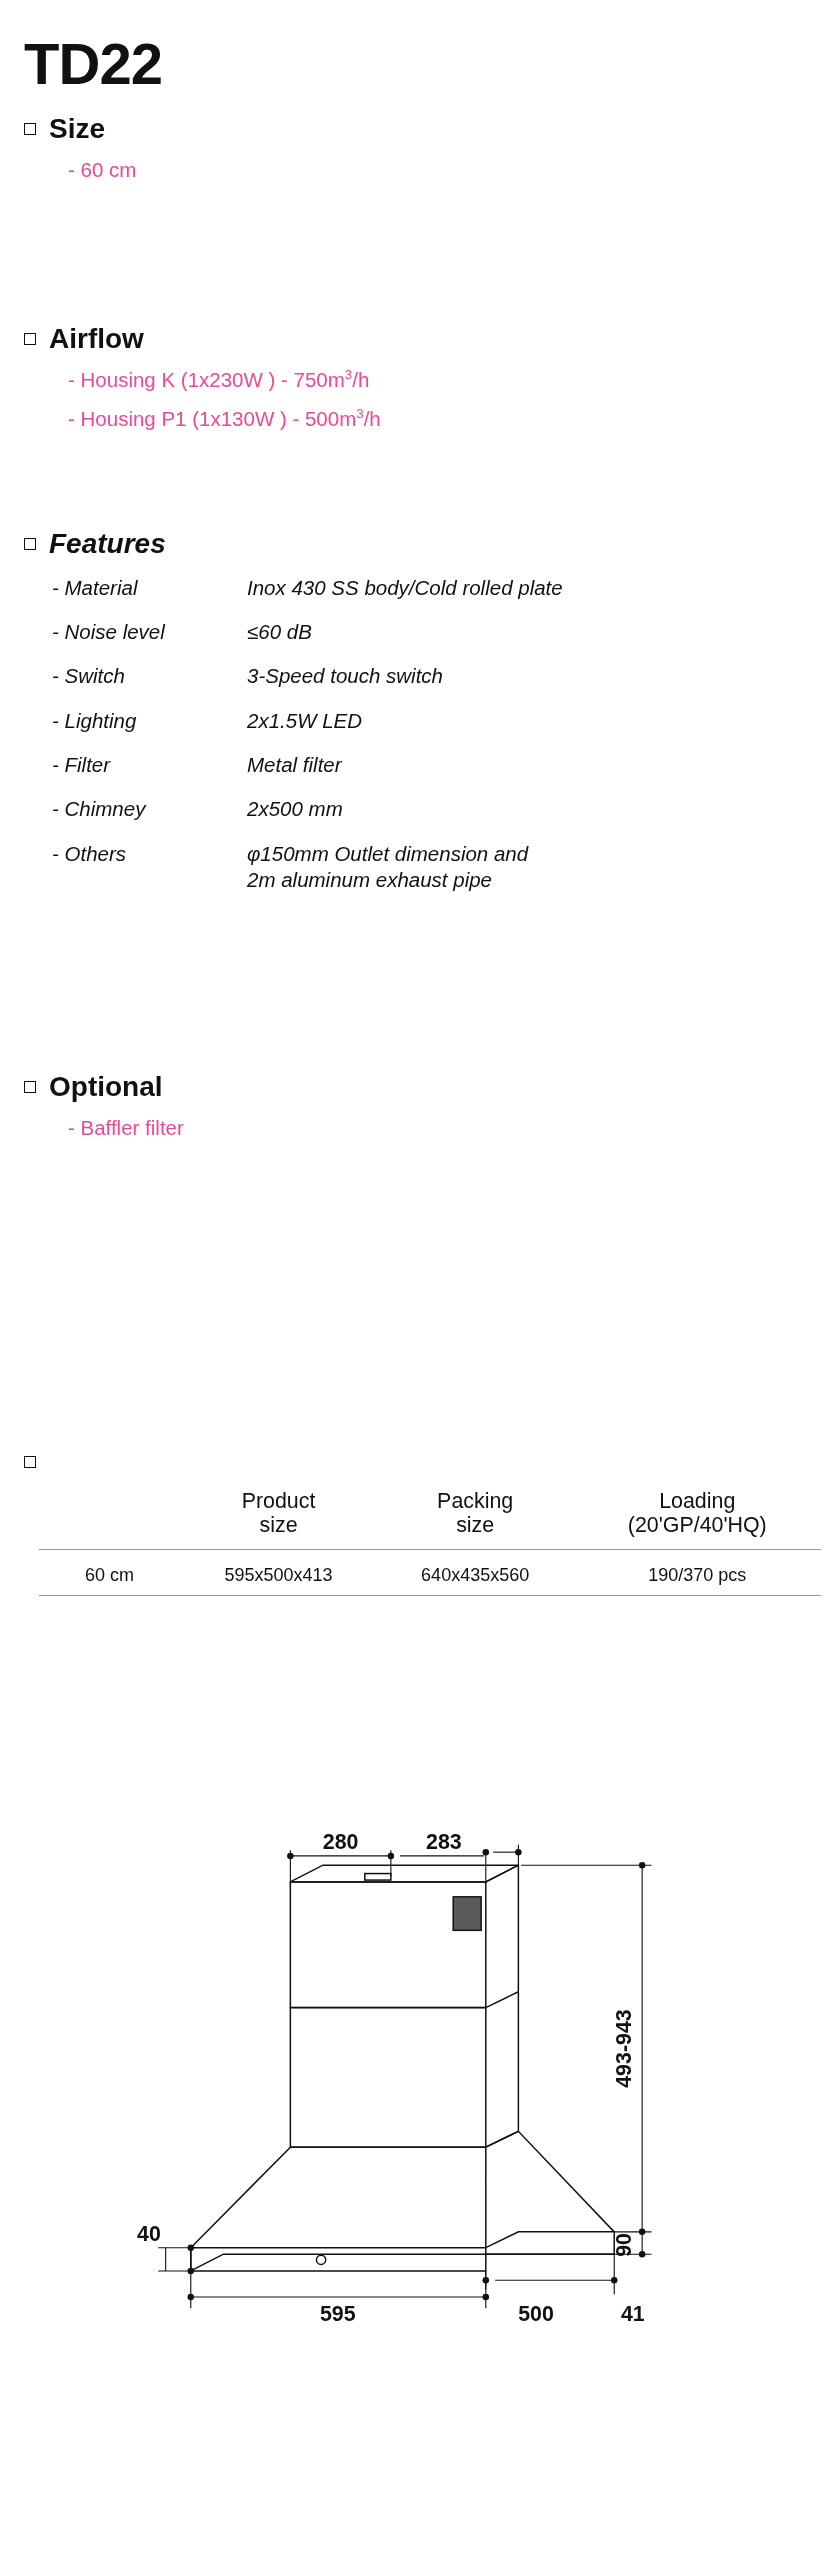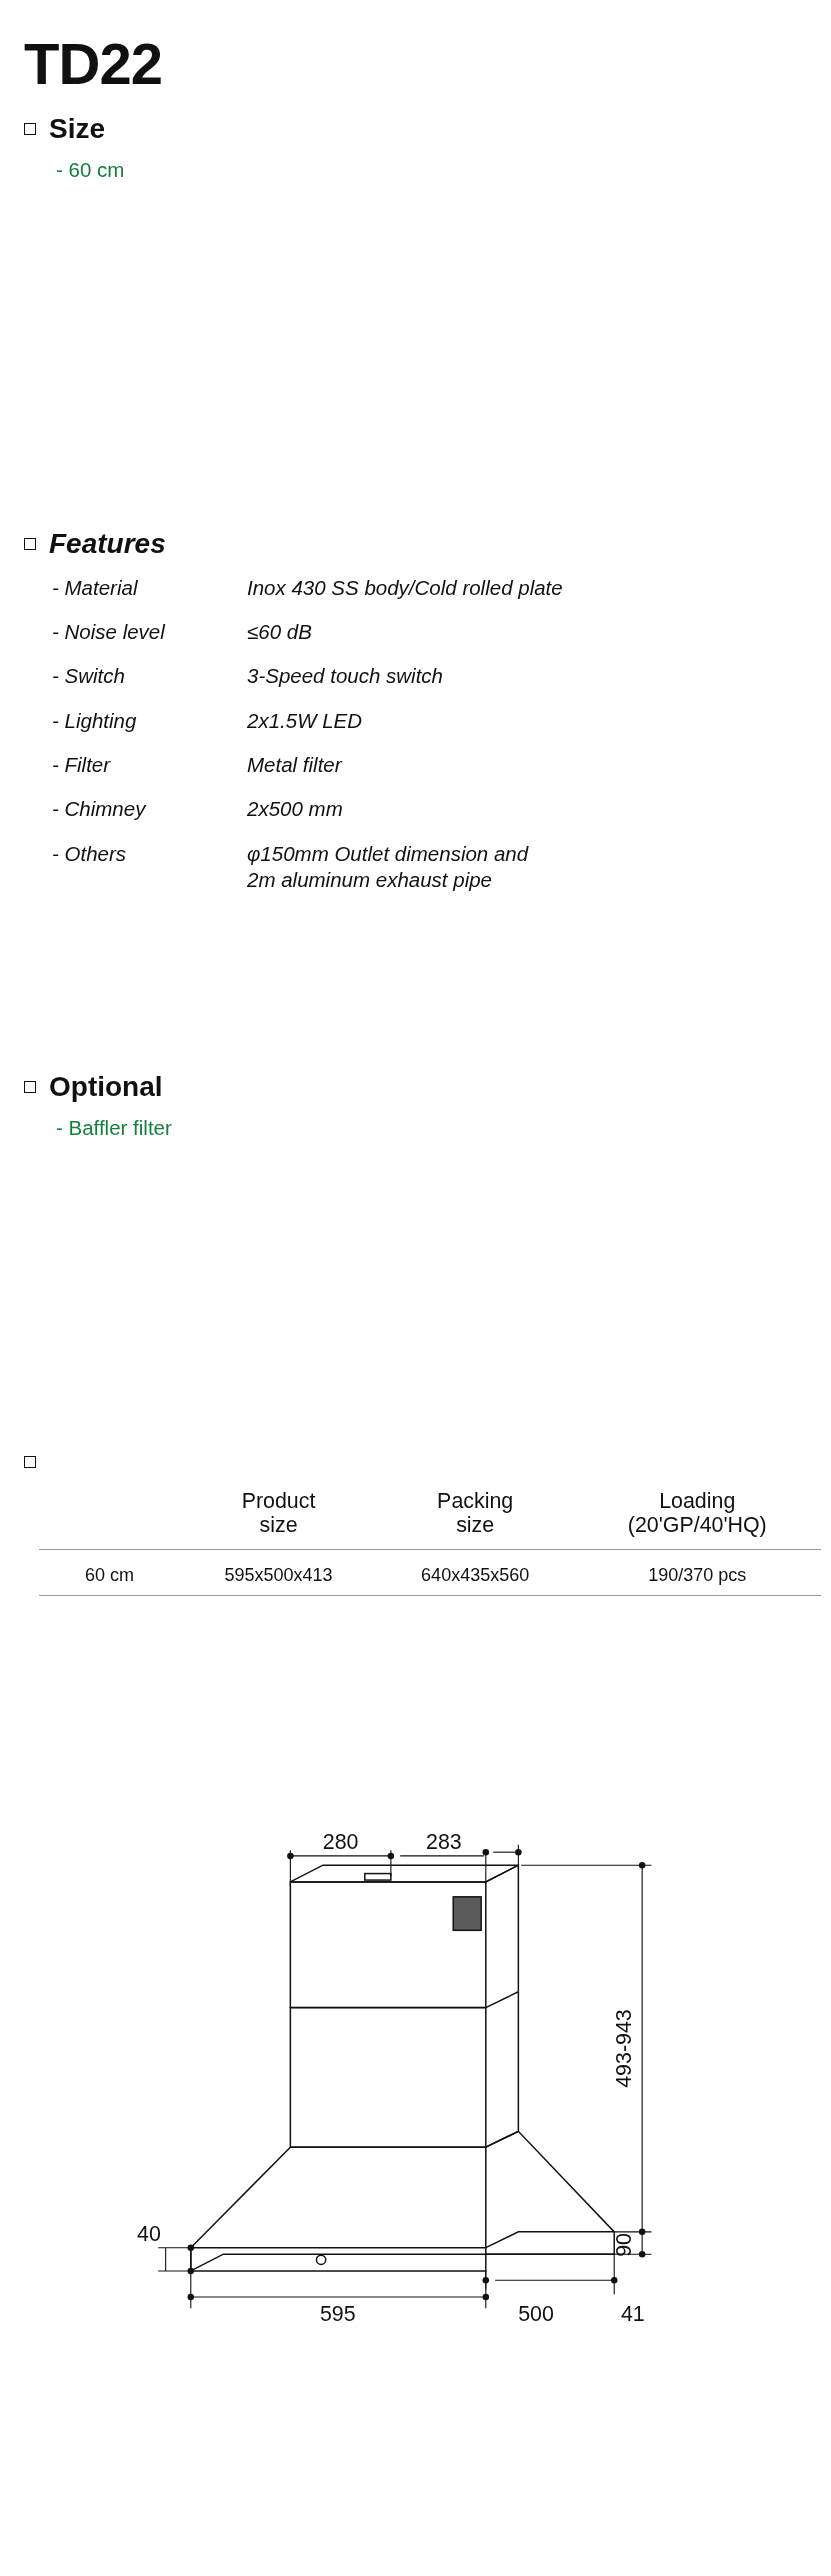--- a/index.html
+++ b/index.html
@@ -54,22 +54,22 @@
   }
   .sec-title {
     font-size: 28px;
     font-weight: bold;
     color: #111;
     line-height: 1.1;
   }
 
   .bullet-line {
     font-size: 20.5px;
-    color: #15803d;
-    margin-left: 32px;
+    color: #ec4899;
+    margin-left: 44px;
     margin-top: 11.2px;
     line-height: 1.35;
     white-space: nowrap;
   }
   sup { font-size: 0.65em; vertical-align: super; }
 
   
   .feat-table {
     margin-left: 28px;
     margin-top: 15px;
@@ -116,38 +116,47 @@
   .dim-table tbody tr { border-bottom: 1.4px solid #9a9a9a; }
   .col-first { width: 130px; }
 
   
   .drawing {
     position: absolute;
     left: 0;
     top: 1824px;
     width: 832px;
     height: 745px;
+    font-weight: bold;
   }
   .drawing svg { display: block; }
 </style>
 </head>
 <body>
 
 <div class="page">
 
   <div class="doc-title">TD22</div>
 
   <div class="section" style="top:114px;">
     <div class="sec-head">
       <span class="sq"></span>
       <span class="sec-title">Size</span>
     </div>
     <div class="bullet-line">- 60 cm</div>
   </div>
 
+  <div class="section" style="top:324px;">
+    <div class="sec-head">
+      <span class="sq"></span>
+      <span class="sec-title">Airflow</span>
+    </div>
+    <div class="bullet-line">- Housing K (1x230W ) - 750m<sup>3</sup>/h</div>
+    <div class="bullet-line">- Housing P1 (1x130W ) - 500m<sup>3</sup>/h</div>
+  </div>
 
   <div class="section" style="top:529px;font-style:italic;">
     <div class="sec-head">
       <span class="sq"></span>
       <span class="sec-title">Features</span>
     </div>
     <table class="feat-table">
       <tbody>
         <tr>
           <td class="feat-label">- Material</td>

